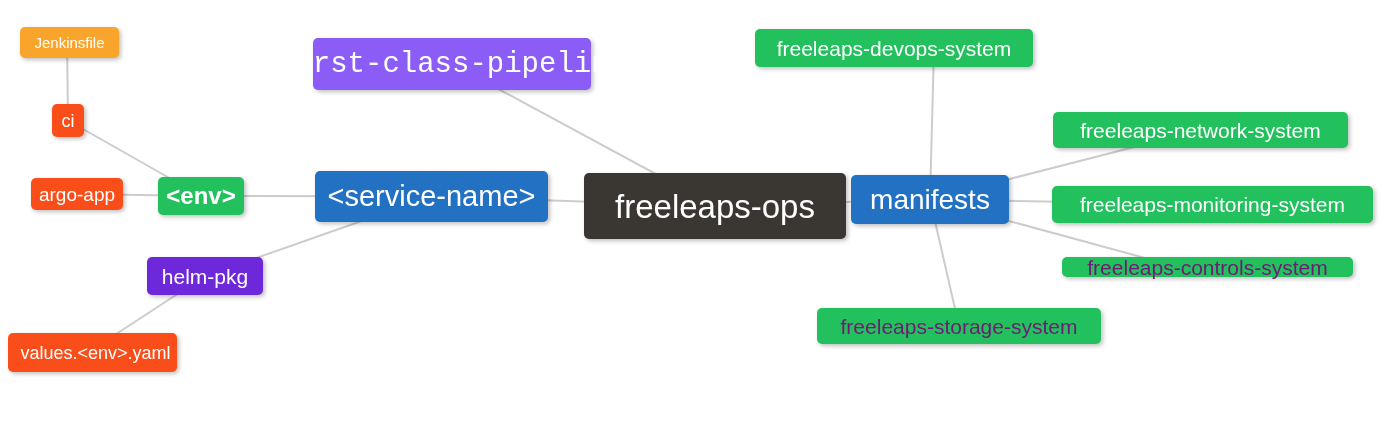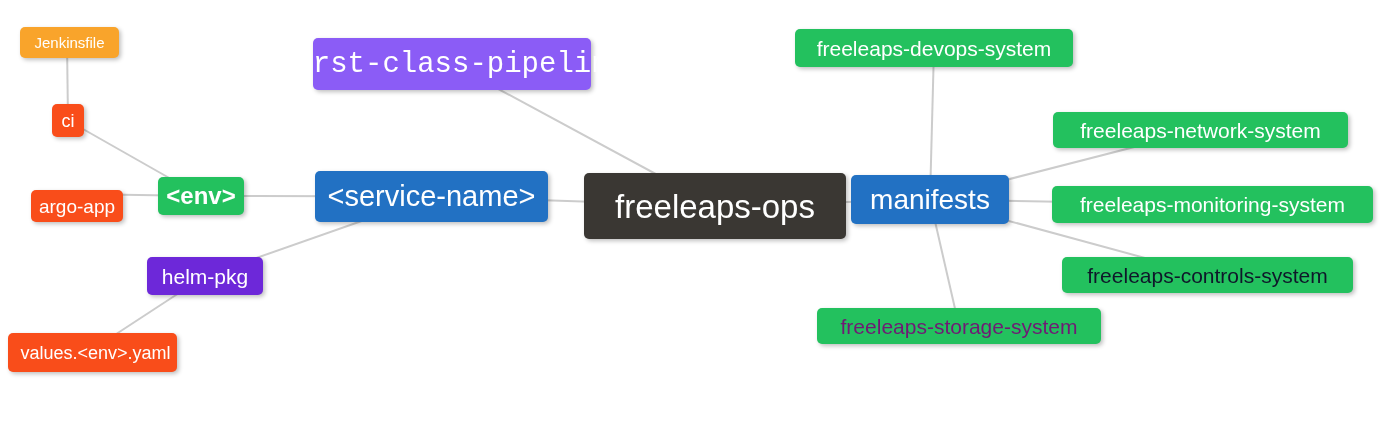--- a/index.html
+++ b/index.html
@@ -58,21 +58,21 @@
     </svg>
   <div id="nodes">
       <div class="node" style="left: 584px; top: 173px; width: 262px; height: 66px; font-size: 33px; background: rgb(58, 55, 51); color: rgb(255, 255, 255);">freeleaps-ops</div>
       <div class="node" style="left: 313px; top: 38px; width: 278px; height: 52px; font-size: 29px; background: #8b5cf6; color: rgb(255, 255, 255); font-family: Liberation Mono, monospace;">first-class-pipeline</div>
       <div class="node" style="left: 315px; top: 171px; width: 233px; height: 51px; font-size: 29px; background: rgb(34, 113, 195); color: rgb(255, 255, 255);">&lt;service-name&gt;</div>
       <div class="node" style="left: 851px; top: 175px; width: 158px; height: 49px; font-size: 28px; background: rgb(34, 113, 195); color: rgb(255, 255, 255);">manifests</div>
       <div class="node" style="left: 158px; top: 177px; width: 86px; height: 38px; font-size: 24px; background: rgb(35, 193, 94); color: rgb(255, 255, 255); font-weight: bold;">&lt;env&gt;</div>
       <div class="node" style="left: 147px; top: 257px; width: 116px; height: 38px; font-size: 21px; background: #6d28d9; color: rgb(255, 255, 255);">helm-pkg</div>
       <div class="node" style="left: 20px; top: 27px; width: 99px; height: 31px; font-size: 15px; background: rgb(249, 164, 43); color: rgb(255, 255, 255);">Jenkinsfile</div>
       <div class="node" style="left: 52px; top: 104px; width: 32px; height: 33px; font-size: 18px; background: rgb(249, 77, 26); color: rgb(255, 255, 255);">ci</div>
-      <div class="node" style="left: 31px; top: 178px; width: 92px; height: 32px; font-size: 19px; background: rgb(249, 77, 26); color: rgb(255, 255, 255); margin-top: 12px;">argo-app</div>
+      <div class="node" style="left: 31px; top: 178px; width: 92px; height: 32px; font-size: 19px; background: rgb(249, 77, 26); color: rgb(255, 255, 255);">argo-app</div>
       <div class="node" style="left: 8px; top: 333px; width: 169px; height: 39px; font-size: 18px; background: rgb(249, 77, 26); color: rgb(255, 255, 255); padding-left: 10px;">values.&lt;env&gt;.yaml</div>
-      <div class="node" style="left: 795px; top: 29px; width: 278px; height: 38px; font-size: 21px; background: rgb(35, 193, 94); color: rgb(255, 255, 255); text-align: center;">freeleaps-devops-system</div>
+      <div class="node" style="left: 755px; top: 29px; width: 278px; height: 38px; font-size: 21px; background: rgb(35, 193, 94); color: rgb(255, 255, 255); text-align: center;">freeleaps-devops-system</div>
       <div class="node" style="left: 1053px; top: 112px; width: 295px; height: 36px; font-size: 21px; background: rgb(35, 193, 94); color: rgb(255, 255, 255);">freeleaps-network-system</div>
       <div class="node" style="left: 1052px; top: 186px; width: 321px; height: 37px; font-size: 21px; background: rgb(35, 193, 94); color: rgb(255, 255, 255);">freeleaps-monitoring-system</div>
-      <div class="node" style="left: 1062px; top: 257px; width: 291px; height: 36px; font-size: 21px; background: rgb(35, 193, 94); color: #0f172a;">freeleaps-controls-system</div>
+      <div class="node" style="left: 1062px; top: 257px; width: 291px; height: 20px; font-size: 21px; background: rgb(35, 193, 94); color: #701a75;">freeleaps-controls-system</div>
       <div class="node" style="left: 817px; top: 308px; width: 284px; height: 36px; font-size: 21px; background: rgb(35, 193, 94); color: #701a75;">freeleaps-storage-system</div>
     </div>
 </div>
 
 </body></html>

